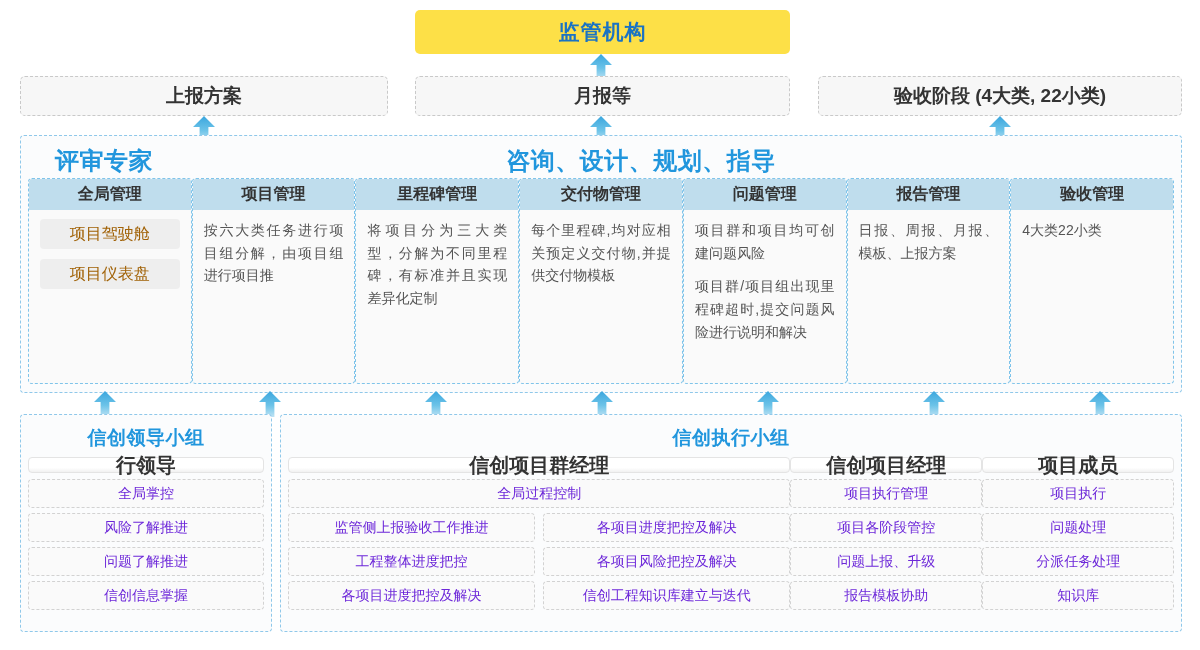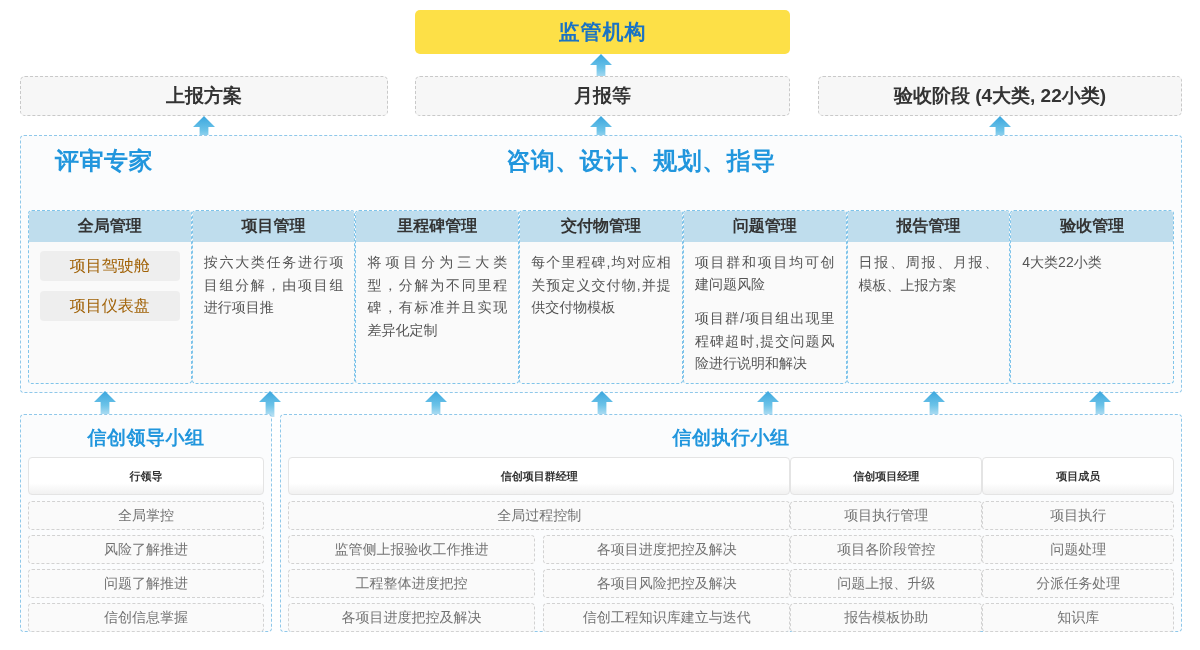--- a/index.html
+++ b/index.html
@@ -57,21 +57,21 @@
   .plat-title {
     position: absolute; top: 9px;
     color: #2196dd; font-size: 24px; font-weight: bold;
     letter-spacing: 0.5px;
   }
   .plat-title.left  { left: 34px; }
   .plat-title.mid   { left: 50%; transform: translateX(-50%); margin-left: 40px; }
 
   .cols {
     position: absolute; left: 7px; top: 42px; right: 7px; bottom: 8px;
-    display: flex;  margin-top: 32px;
+    display: flex; 
   }
   .col {
     flex: 1 1 0;
     border: 1px dashed #7fc4ea;
     border-radius: 4px;
     background: #fafafa;
     display: flex; flex-direction: column;
     overflow: hidden;
   }
   .col-head {
@@ -113,35 +113,35 @@
 
   .team-title {
     color: #2196dd; font-size: 19px; font-weight: bold;
     text-align: center; margin: 3px 0 6px 0; letter-spacing: .5px;
   }
   #team-exec .team-title { text-align: center; }
 
   .role-cols { display: flex; gap: 0; flex: 1; }
   .role-col { display: flex; flex-direction: column; }
   .role-head {
-    height: 38px;
+    height: 16px;
     background: linear-gradient(180deg,#ffffff 0%, #ffffff 70%, #f1f1f1 100%);
     border: 1px solid #e4e4e4;
     border-radius: 4px;
     display: flex; align-items: center; justify-content: center;
-    font-size: 11px; font-weight: bold; color: #333;
+    font-size: 20px; font-weight: bold; color: #333;
     margin-bottom: 6px;
   }
   .task {
     height: 29px;
     border: 1px dashed #d2d2d2;
     border-radius: 4px;
     background: #fafafa;
     display: flex; align-items: center; justify-content: center;
-    font-size: 14px; color: #737373;
+    font-size: 14px; color: #6d28d9;
     margin-bottom: 5px;
     white-space: nowrap;
   }
   .task:last-child { margin-bottom: 0; }
   .task.full { }
   .subcols { display: flex; gap: 8px; }
   .subcols > div { flex: 1; }
 </style>
 </head>
 <body>

